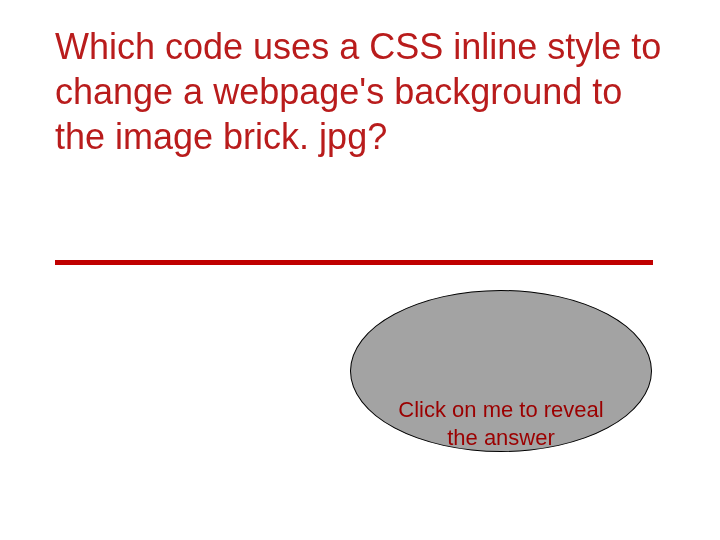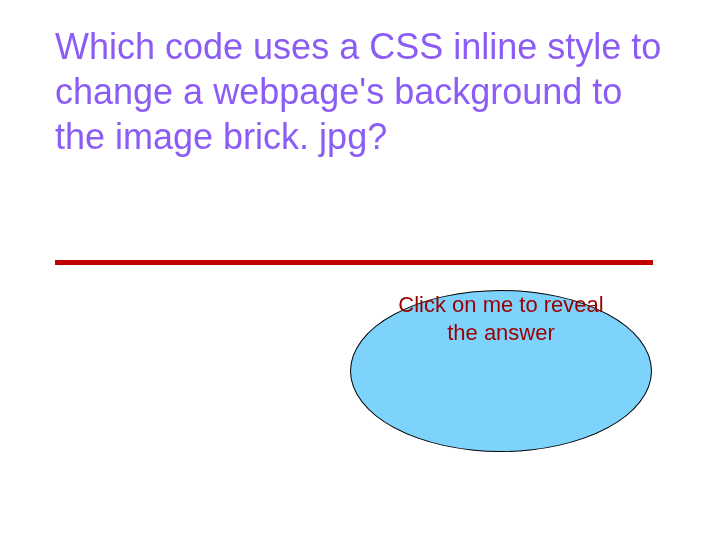--- a/index.html
+++ b/index.html
@@ -17,42 +17,42 @@
     height: 540px;
     box-sizing: border-box;
   }
   .title {
     position: absolute;
     left: 55px;
     top: 24px;
     width: 620px;
     font-size: 36px;
     line-height: 1.25;
-    color: #8b5cf6;
+    color: #b91c1c;
     font-weight: 400;
   }
   .divider {
     position: absolute;
     left: 55px;
     top: 260px;
     width: 598px;
     height: 5px;
     background: #c00000;
   }
   .oval {
     position: absolute;
     left: 350px;
     top: 290px;
     width: 300px;
     height: 160px;
     border-radius: 50%;
-    background: #7dd3fc;
+    background: #a3a3a3;
     border: 1px solid #000;
     display: flex;
-    align-items: flex-start;
+    align-items: flex-end;
     justify-content: center;
     text-align: center;
   }
   .oval-text {
     color: #9b0000;
     font-size: 22px;
     line-height: 1.25;
     padding: 0 30px;
     font-weight: 400;
   }

